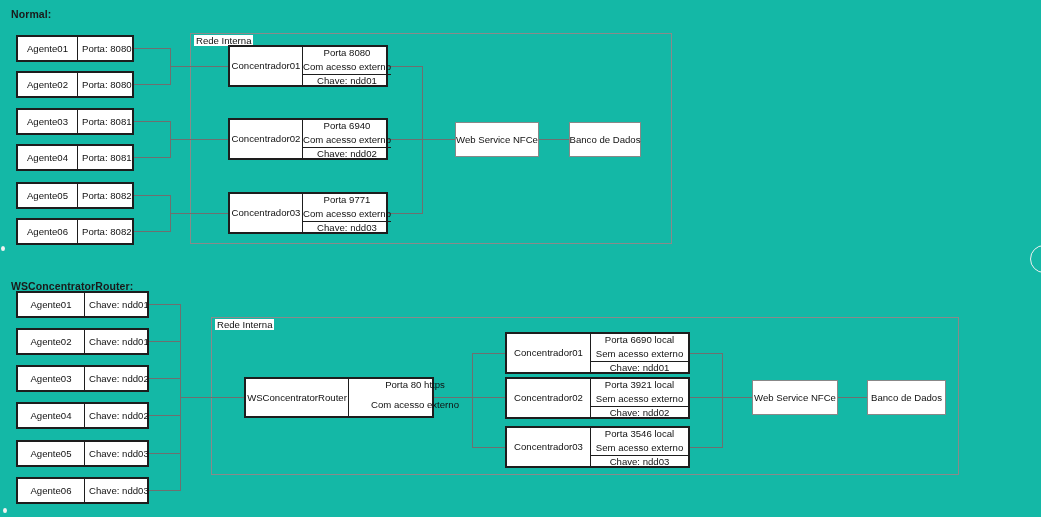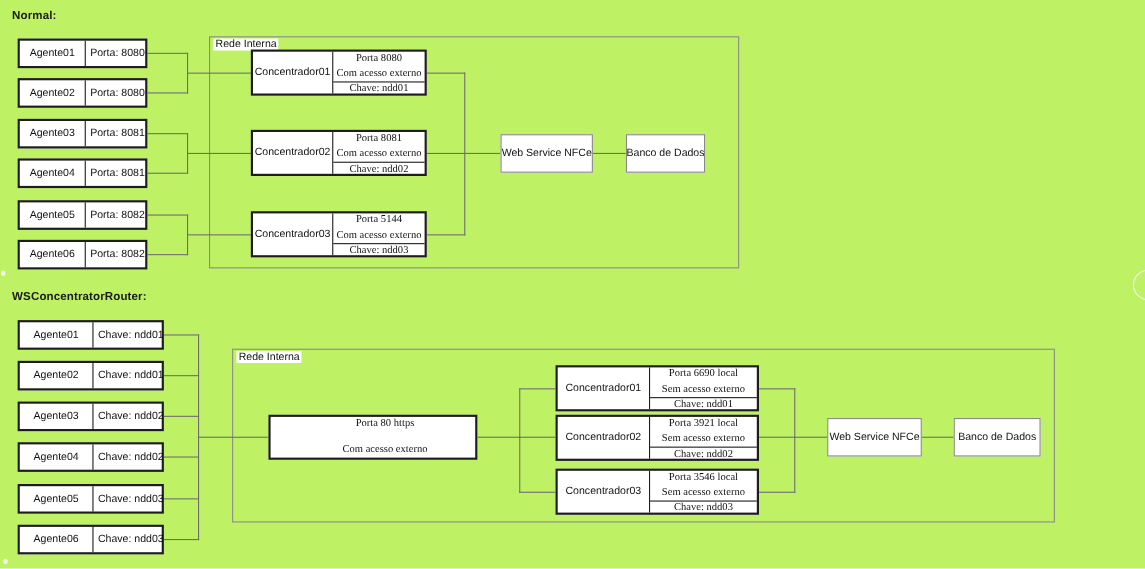--- a/index.html
+++ b/index.html
@@ -9,21 +9,21 @@
     background: #ffffff;
   }
   body {
     font-family: "Liberation Sans", sans-serif;
     color: #111111;
   }
   #canvas {
     position: relative;
     width: 1041px;
     height: 517px;
-    background: #bef264;
+    background: #14b8a6;
     overflow: hidden;
   }
 
   
   .section-caption {
     position: absolute;
     font-size: 10.5px;
     font-weight: 700;
     color: #1a1a1a;
     white-space: nowrap;
@@ -64,21 +64,20 @@
     border-right: 1.6px solid #1d1d1d;
     flex: 0 0 auto;
     text-align: center;
   }
   .cell.right {
     flex: 1 1 auto;
   }
   .cell.stack {
     padding: 0;
     justify-content: flex-start;
-    font-family: Liberation Serif, serif;
   }
   .sub {
     width: 100%;
     display: flex;
     align-items: center;
     justify-content: center;
     box-sizing: border-box;
     white-space: nowrap;
     font-size: 9.6px;
     line-height: 1.35;
@@ -89,21 +88,21 @@
     justify-content: center;
     gap: 1px;
   }
   .sub.lower {
     flex: 0 0 15px;
     border-top: 1.4px solid #1d1d1d;
   }
   .sub.two-line {
     flex: 1 1 auto;
     flex-direction: column;
-    justify-content: space-between;
+    justify-content: flex-start;
     gap: 7px;
     margin-left: 22px;
   }
 
   
   .box.simple {
     align-items: center;
     justify-content: center;
     font-size: 9.6px;
     white-space: nowrap;
@@ -214,53 +213,53 @@
         <span>Com acesso externo</span>
       </div>
       <div class="sub lower">Chave: ndd01</div>
     </div>
   </div>
 
   <div class="box heavy" style="left:228px; top:118px; width:160px; height:42px;">
     <div class="cell left" style="width:73px;">Concentrador02</div>
     <div class="cell right stack">
       <div class="sub upper">
-        <span>Porta 8081</span>
+        <span>Porta 6940</span>
         <span>Com acesso externo</span>
       </div>
       <div class="sub lower">Chave: ndd02</div>
     </div>
   </div>
 
   <div class="box heavy" style="left:228px; top:192px; width:160px; height:42px;">
     <div class="cell left" style="width:73px;">Concentrador03</div>
     <div class="cell right stack">
       <div class="sub upper">
-        <span>Porta 5144</span>
+        <span>Porta 9771</span>
         <span>Com acesso externo</span>
       </div>
       <div class="sub lower">Chave: ndd03</div>
     </div>
   </div>
 
   <div class="ln h" style="left:388px; top:66px;  width:35px;"></div>
   <div class="ln h" style="left:388px; top:139px; width:35px;"></div>
   <div class="ln h" style="left:388px; top:213px; width:35px;"></div>
   <div class="ln v" style="left:422px; top:66px; height:148px;"></div>
   <div class="ln h" style="left:422px; top:139px; width:33px;"></div>
 
   <div class="box light simple" style="left:455px; top:122px; width:84px; height:35px;">
     <span>Web Service NFCe</span>
   </div>
   <div class="ln h" style="left:539px; top:139px; width:30px;"></div>
   <div class="box light simple" style="left:569px; top:122px; width:72px; height:35px;">
     <span>Banco de Dados</span>
   </div>
 
-  <div class="section-caption" style="left:11px; top:264px;">WSConcentratorRouter:</div>
+  <div class="section-caption" style="left:11px; top:280px;">WSConcentratorRouter:</div>
 
   <div class="netframe" style="left:211px; top:317px; width:748px; height:158px;">
     <span class="net-label">Rede Interna</span>
   </div>
 
   <div class="box heavy" style="left:16px; top:291px; width:133px; height:27px;">
     <div class="cell left" style="width:67px;">Agente01</div>
     <div class="cell right">Chave: ndd01</div>
   </div>
   <div class="box heavy" style="left:16px; top:328px; width:133px; height:27px;">
@@ -287,20 +286,21 @@
   <div class="ln h" style="left:149px; top:304px; width:32px;"></div>
   <div class="ln h" style="left:149px; top:341px; width:32px;"></div>
   <div class="ln h" style="left:149px; top:378px; width:32px;"></div>
   <div class="ln h" style="left:149px; top:415px; width:32px;"></div>
   <div class="ln h" style="left:149px; top:453px; width:32px;"></div>
   <div class="ln h" style="left:149px; top:490px; width:32px;"></div>
   <div class="ln v" style="left:180px; top:304px; height:187px;"></div>
   <div class="ln h" style="left:180px; top:397px; width:64px;"></div>
 
   <div class="box heavy" style="left:244px; top:377px; width:190px; height:41px;">
+    <div class="cell left" style="width:103px;">WSConcentratorRouter</div>
     <div class="cell right stack">
       <div class="sub two-line">
         <span>Porta 80 https</span>
         <span>Com acesso externo</span>
       </div>
     </div>
   </div>
 
   <div class="ln h" style="left:434px; top:397px; width:39px;"></div>
   <div class="ln v" style="left:472px; top:353px; height:95px;"></div>

